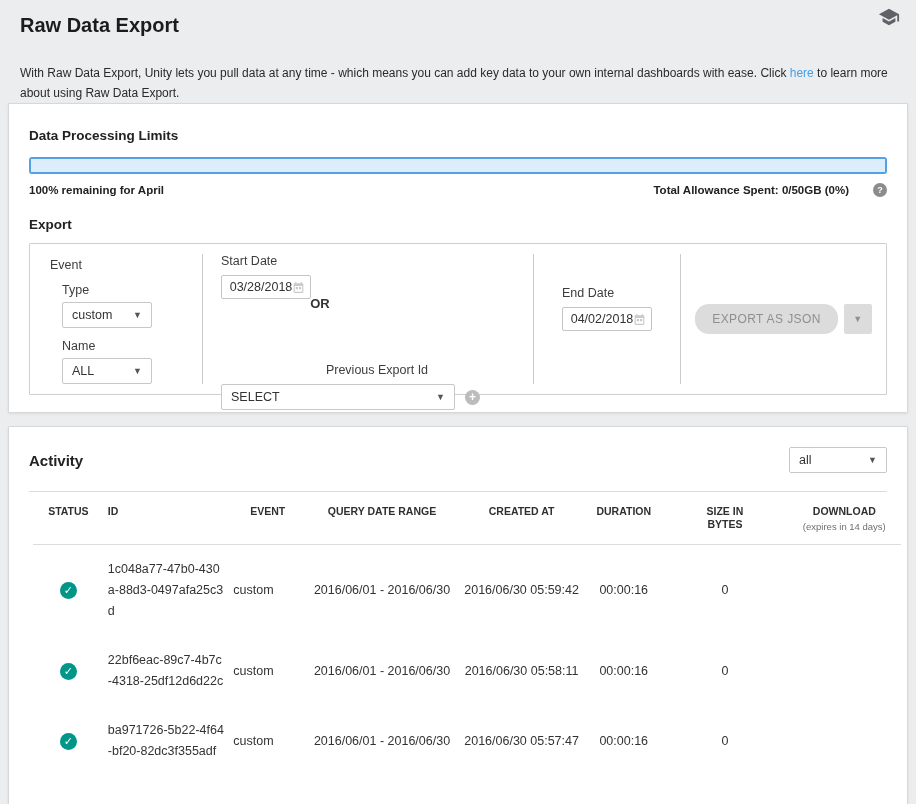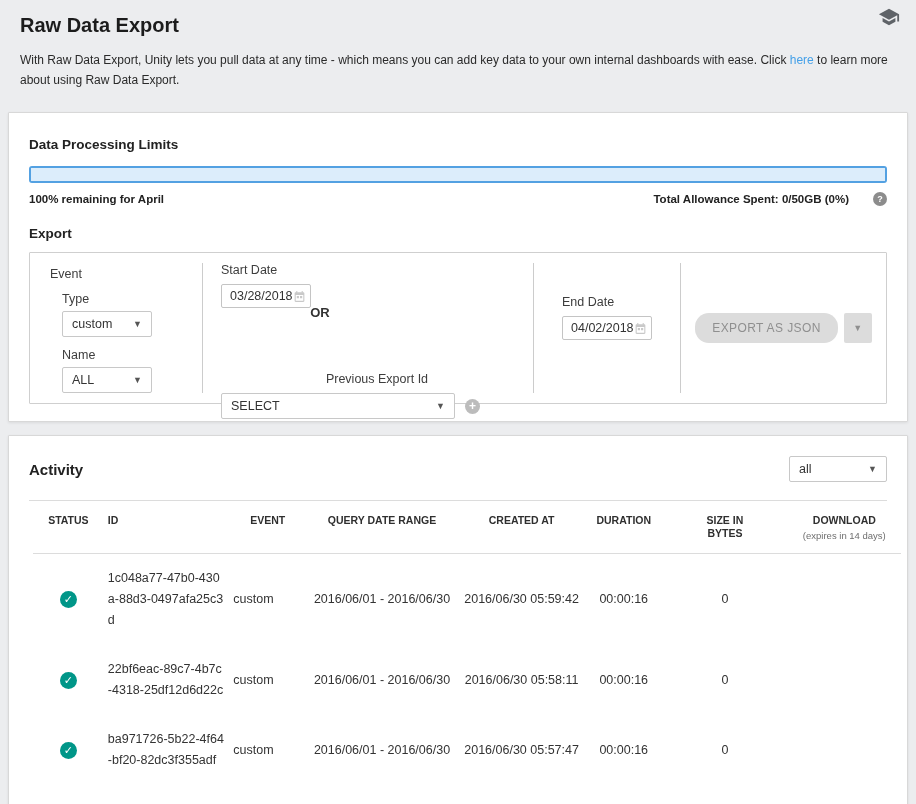--- a/index.html
+++ b/index.html
@@ -8,31 +8,31 @@
     font-family:"Liberation Sans","DejaVu Sans",sans-serif;
     background:#ecedef;
     color:#262626;
     overflow:hidden;
     position:relative;
   }
   .page-header { padding:14px 20px 0 20px; position:relative; }
   .page-title { font-size:20px; font-weight:700; color:#1c1c1c; }
   .header-icon { position:absolute; top:6px; right:16px; width:22px; height:22px; cursor:pointer; }
   .header-icon svg { width:22px; height:22px; fill:#5f6368; }
-  .page-desc { margin-top:13px; font-size:12px; line-height:20px; color:#2a2a2a; max-width:880px; }
+  .page-desc { margin-top:26px; font-size:12px; line-height:20px; color:#2a2a2a; max-width:880px; }
   .link { color:#44a0e8; text-decoration:none; cursor:pointer; }
 
   .card {
     background:#fff;
     border:1px solid #d8d8d8;
     box-shadow:0 1px 3px rgba(0,0,0,.08);
     margin:0 8px;
     border-radius:1px;
   }
-  .card-limits { margin-top:22px; height:310px; padding:24px 20px 16px 20px; }
+  .card-limits { height:310px; padding:24px 20px 16px 20px; }
   .card-title { font-size:13.5px; font-weight:700; color:#222; }
 
   .progress-track {
     margin-top:14px; height:17px;
     border:2px solid #53a1e2; border-radius:3px;
     background:#fff; overflow:hidden;
   }
   .progress-fill { height:100%; background:#dcedfb; }
   .limits-row { margin-top:9px; display:flex; justify-content:space-between; align-items:center; }
   .limits-remaining { font-size:11.5px; font-weight:600; color:#222; }
@@ -64,21 +64,21 @@
     display:flex; align-items:center; justify-content:space-between;
     padding:0 9px; font-size:12.5px; color:#333; cursor:pointer;
   }
   .select .caret { font-size:9px; color:#555; margin-left:8px; }
   .select-sm { width:90px; }
   .select-wide { width:234px; }
   .select-filter { width:98px; }
 
   .dateinput {
     height:24px; width:90px; background:#fff; border:1px solid #c4c4c4; border-radius:2px;
-    display:flex; align-items:center; justify-content:flex-start;
+    display:flex; align-items:center; justify-content:center;
     padding:0 5px 0 8px; font-size:12.5px; color:#333; cursor:text;
   }
   .cal-icon { display:inline-flex; }
   .cal-icon svg { width:13px; height:13px; fill:#c9c9c9; }
 
   .or-label { position:absolute; left:0; right:96px; top:52px; text-align:center; font-size:13px; font-weight:700; color:#333; }
   .prev-label { margin-top:64px; margin-bottom:7px;text-align:center; }
   .select-row { display:flex; align-items:center; gap:10px; }
   .plus-circle {
     width:15px; height:15px; border-radius:50%; background:#bcbcbc;

